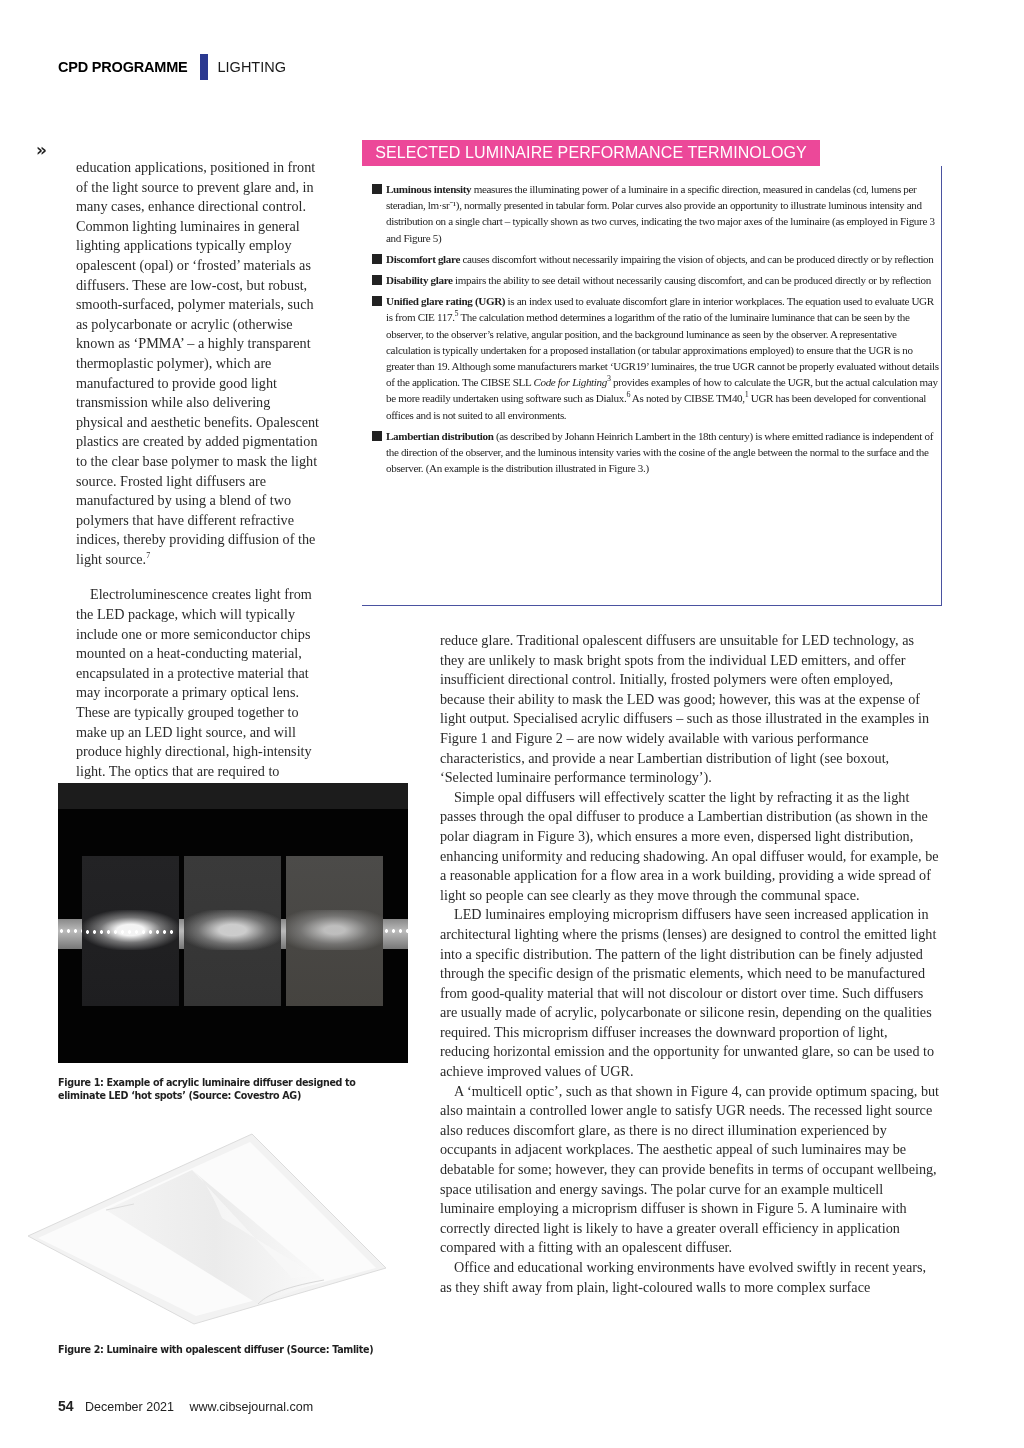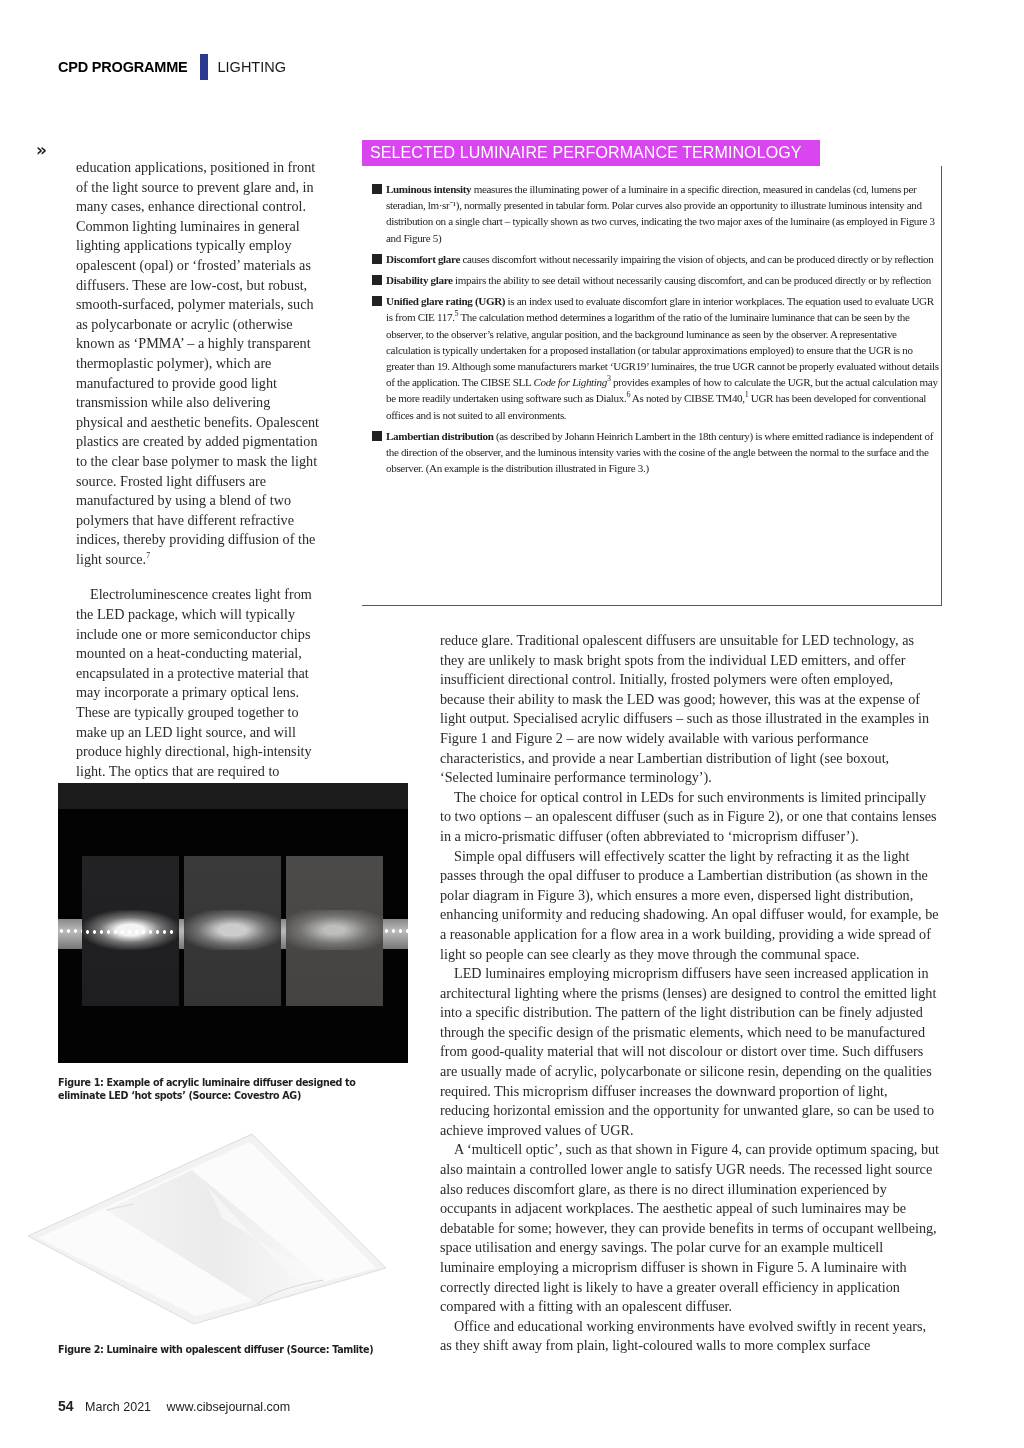--- a/index.html
+++ b/index.html
@@ -10,21 +10,21 @@
   .header .section { font-family: "Liberation Sans", sans-serif; font-weight: bold; font-size: 14.5px; color: #000000; letter-spacing: -0.2px; }
   .header .bar { width: 8px; height: 26px; background: #2b3990; margin: 0 10px 0 12px; }
   .header .topic { font-family: "Liberation Sans", sans-serif; font-size: 14.5px; color: #1a1a1a; }
 
   .col-left { position: absolute; left: 60px; top: 142px; width: 276px; font-size: 14.2px; line-height: 19.6px; color: #2a2a2a; }
   .col-left p { margin: 16px; }
   .col-left p.indent { text-indent: 14px; }
   .raquo { position: absolute; left: 36px; top: 140px; font-family: "DejaVu Sans", sans-serif; font-size: 17px; font-weight: bold; color: #222; }
   sup { font-size: 8px; line-height: 0; vertical-align: super; }
 
-  .box-title { position: absolute; left: 362px; top: 140px; width: 458px; height: 26px; background: #d946ef; color: #ffffff; font-family: "Liberation Sans", sans-serif; font-size: 16px; letter-spacing: 0.1px; padding: 3px 8px; line-height: 20px; }
+  .box-title { position: absolute; left: 362px; top: 140px; width: 458px; height: 26px; background: #ec4899; color: #ffffff; font-family: "Liberation Sans", sans-serif; font-size: 16px; letter-spacing: 0.1px; padding: 3px 8px; line-height: 20px; text-align: center; }
   .box { position: absolute; left: 362px; top: 166px; width: 580px; height: 440px; border-right: 1.5px solid #4a52a0; border-bottom: 1.5px solid #4a52a0; }
   .box .items { position: absolute; left: 10px; top: 15px; width: 568px; font-family: Liberation Serif, serif; font-size: 11.1px; line-height: 16.2px; color: #1f1f1f; letter-spacing: -0.35px; }
   .box .item { position: relative; padding-left: 14px; margin-bottom: 5px; }
   .box .item .sq { position: absolute; left: 0; top: 3px; width: 10px; height: 10px; background: #222; }
   .box .item b { font-weight: bold; }
 
   .col-right { position: absolute; left: 440px; top: 631px; width: 500px; font-size: 14.2px; line-height: 19.6px; color: #2a2a2a; }
   .col-right p { margin: 0; }
   .col-right p.indent { text-indent: 14px; }
 
@@ -87,21 +87,20 @@
     </div>
     <div class="item">
       <span class="sq"></span>
       <b>Lambertian distribution</b><span> (as described by Johann Heinrich Lambert in the 18th century) is where emitted radiance is independent of the direction of the observer, and the luminous intensity varies with the cosine of the angle between the normal to the surface and the observer. (An example is the distribution illustrated in Figure 3.)</span>
     </div>
   </div>
 </div>
 
 <div class="col-right">
   <p>reduce glare. Traditional opalescent diffusers are unsuitable for LED technology, as they are unlikely to mask bright spots from the individual LED emitters, and offer insufficient directional control. Initially, frosted polymers were often employed, because their ability to mask the LED was good; however, this was at the expense of light output. Specialised acrylic diffusers – such as those illustrated in the examples in Figure 1 and Figure 2 – are now widely available with various performance characteristics, and provide a near Lambertian distribution of light (see boxout, ‘Selected luminaire performance terminology’).</p>
-  <p class="indent">The choice for optical control in LEDs for such environments is limited principally to two options – an opalescent diffuser (such as in Figure 2), or one that contains lenses in a micro-prismatic diffuser (often abbreviated to ‘microprism diffuser’).</p>
   <p class="indent">Simple opal diffusers will effectively scatter the light by refracting it as the light passes through the opal diffuser to produce a Lambertian distribution (as shown in the polar diagram in Figure 3), which ensures a more even, dispersed light distribution, enhancing uniformity and reducing shadowing. An opal diffuser would, for example, be a reasonable application for a flow area in a work building, providing a wide spread of light so people can see clearly as they move through the communal space.</p>
   <p class="indent">LED luminaires employing microprism diffusers have seen increased application in architectural lighting where the prisms (lenses) are designed to control the emitted light into a specific distribution. The pattern of the light distribution can be finely adjusted through the specific design of the prismatic elements, which need to be manufactured from good-quality material that will not discolour or distort over time. Such diffusers are usually made of acrylic, polycarbonate or silicone resin, depending on the qualities required. This microprism diffuser increases the downward proportion of light, reducing horizontal emission and the opportunity for unwanted glare, so can be used to achieve improved values of UGR.</p>
   <p class="indent">A ‘multicell optic’, such as that shown in Figure 4, can provide optimum spacing, but also maintain a controlled lower angle to satisfy UGR needs. The recessed light source also reduces discomfort glare, as there is no direct illumination experienced by occupants in adjacent workplaces. The aesthetic appeal of such luminaires may be debatable for some; however, they can provide benefits in terms of occupant wellbeing, space utilisation and energy savings. The polar curve for an example multicell luminaire employing a microprism diffuser is shown in Figure 5. A luminaire with correctly directed light is likely to have a greater overall efficiency in application compared with a fitting with an opalescent diffuser.</p>
   <p class="indent">Office and educational working environments have evolved swiftly in recent years, as they shift away from plain, light-coloured walls to more complex surface</p>
 </div>
 
 <div class="fig1">
   <div class="topband"></div>
   <div class="strip"></div>
   <div class="dots" style="left:0;width:24px;"></div>
@@ -128,15 +127,15 @@
   <polygon points="14,110 226,14 352,140 172,188" fill="#fbfbfb"></polygon>
   <polygon points="82,82 168,42 300,152 234,176" fill="url(#opal)"></polygon>
   <path d="M168,42 C180,50 190,70 198,90 L300,152 C290,150 280,148 268,150 Z" fill="#f7f7f7" opacity="0.8"></path>
   <path d="M234,176 C242,168 256,160 300,152" fill="none" stroke="#d8d8d8" stroke-width="1"></path>
   <path d="M82,82 C92,80 100,78 110,76" fill="none" stroke="#dddddd" stroke-width="1"></path>
 </svg>
 <div class="cap cap2">Figure 2: Luminaire with opalescent diffuser (Source: Tamlite)</div>
 
 <div class="footer">
   <span class="pg">54</span>
-  <span class="dt">March 2021</span>
+  <span class="dt">December 2021</span>
   <span>www.cibsejournal.com</span>
 </div>
 
 </body></html>

